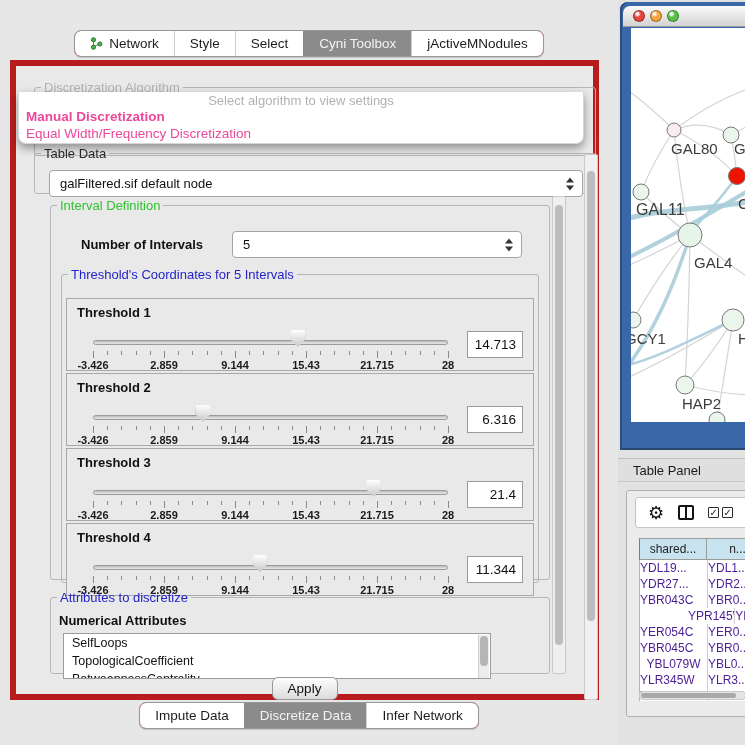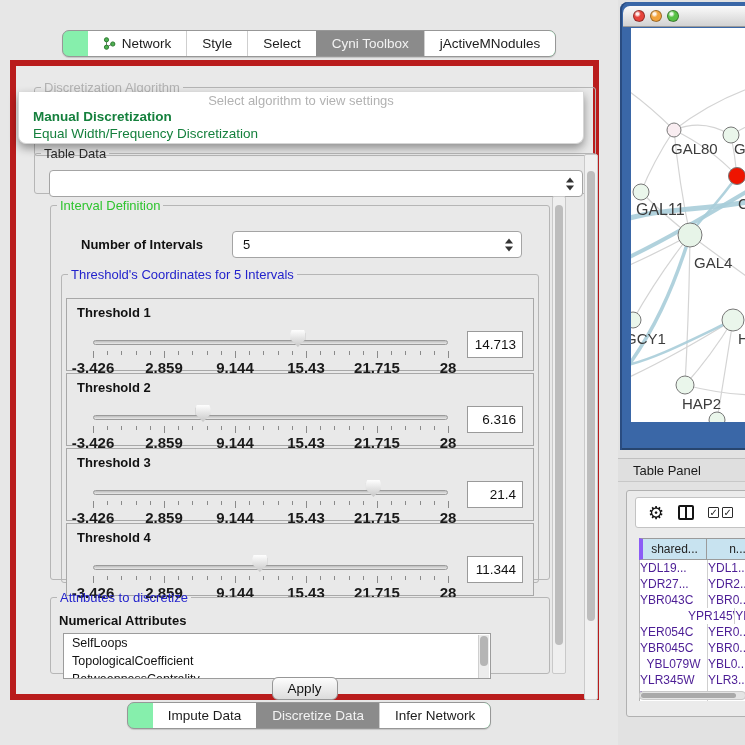--- a/index.html
+++ b/index.html
@@ -7,21 +7,21 @@
   body { position:relative; background:#e2e2e2; font-family:"Liberation Sans",sans-serif; color:#111; font-size:13px; }
 
   
   .control-panel { position:absolute; left:0; top:0; width:618px; height:745px; background:#e7e7e7; }
   .cp-titlebar { position:absolute; left:0; top:0; width:100%; height:28px; }
   .cp-title { position:absolute; left:10px; top:7px; font-size:13px; color:#1a1a1a; }
   .float-icon { position:absolute; left:592px; top:9px; width:11px; height:11px; border:2px solid #222; border-radius:1px; }
   .close-icon { position:absolute; left:607px; top:5px; font-size:13px; font-weight:bold; color:#111; }
 
   .seg-wrap { position:absolute; left:0; right:0; display:flex; justify-content:center; }
-  .seg { display:inline-flex; border:1px solid #979797; border-radius:7px; overflow:hidden; background:#86efac; box-shadow:0 1px 1px rgba(0,0,0,.15);padding-left:25px; }
+  .seg { display:inline-flex; border:1px solid #979797; border-radius:7px; overflow:hidden; background:#be185d; box-shadow:0 1px 1px rgba(0,0,0,.15); }
   .seg .tab { padding:0 15px; height:25px; line-height:25px; font-size:13.5px; color:#1c1c1c; background:#fff; border-left:1px solid #cfcfcf; display:flex; align-items:center; gap:6px; cursor:default; }
   .seg .tab:first-child { border-left:none; }
   .seg .tab.active { background:#8b8b8b; color:#f3f3f3; border-left-color:#8b8b8b; }
   .top-tabs { top:30px; }
   .bottom-tabs { top:702px; }
 
   .main-body { position:absolute; left:10px; top:60px; width:589px; height:640px; background:#e9e9e9; border:6px solid #b91c1c; }
 
   fieldset.grp { position:absolute; border:1px solid #b6b6b6; border-radius:3px; }
   fieldset.grp legend { font-size:13px; padding:0 3px; margin-left:6px; }
@@ -36,21 +36,21 @@
   .tri-up { width:0; height:0; border-left:4px solid transparent; border-right:4px solid transparent; border-bottom:5px solid #333; }
   .tri-down { width:0; height:0; border-left:4px solid transparent; border-right:4px solid transparent; border-top:5px solid #333; }
   .combo.focus-ring { box-shadow:0 0 0 3px #83aee0; border-color:#6d9cd4; }
 
   .algo-grp { left:18px; top:14px; width:562px; height:76px; }
   .algo-combo { position:absolute; left:14px; top:14px; right:16px; }
 
   .popup { position:absolute; left:2px; top:26px; width:566px; height:52px; background:#fff; z-index:40;
            border-radius:0 0 8px 8px; box-shadow:0 4px 10px rgba(0,0,0,.4); border:1px solid #d6d6d6; border-top:none; }
   .popup .prompt { text-align:center; color:#b2b2b2; font-size:13px; padding-top:1px; height:16px; }
-  .popup .opt { font-size:13.5px; padding-left:14px; height:17px; line-height:17px; color:#15803d; }
+  .popup .opt { font-size:13.5px; padding-left:7px; height:17px; line-height:17px; color:#ec4899; }
   .popup .opt.bold { font-weight:bold; }
 
   .tabledata-grp { left:18px; top:80px; width:562px; height:48px; }
   .tabledata-combo { position:absolute; left:14px; top:9px; right:12px; }
 
   .interval-grp { left:34px; top:132px; width:500px; height:382px; }
   .noi-row { position:absolute; left:0; top:18px; width:100%; height:28px; }
   .noi-label { position:absolute; left:30px; top:6px; font-weight:bold; font-size:13px; }
   .noi-combo { position:absolute; left:181px; top:0; width:290px; }
 
@@ -61,21 +61,21 @@
               background:linear-gradient(#bdbdbd,#e9e9e9); }
   .th-handle { position:absolute; top:31px; width:15px; height:17px;
                background:linear-gradient(#fefefe,#c7c7c7);
                clip-path:polygon(8% 0,92% 0,100% 20%,100% 55%,50% 100%,0 55%,0 20%);
                filter:drop-shadow(0 0 1px #777); }
   .th-ticks { position:absolute; left:26px; top:52px; width:355px; height:8px; }
   .tick { position:absolute; top:0; width:1px; background:#8a8a8a; }
   .tick.minor { height:4px; }
   .tick.major { height:7px; }
   .th-ticklabels { position:absolute; left:26px; top:60px; width:355px; height:11px; }
-  .ticklabel { position:absolute; transform:translateX(-50%); font-size:15px; font-weight:bold; color:#1a1a1a; white-space:nowrap; }
+  .ticklabel { position:absolute; transform:translateX(-50%); font-size:11px; font-weight:bold; color:#1a1a1a; white-space:nowrap; }
   .th-value { position:absolute; right:10px; top:32px; width:56px; height:27px; background:#fff; border:1px solid #9a9a9a;
               font-size:13.5px; text-align:right; line-height:25px; padding-right:6px; }
 
   .attr-grp { left:34px; top:524px; width:500px; height:84px; }
   .attr-heading { position:absolute; left:8px; top:8px; font-weight:bold; font-size:13px; color:#111; }
   .attr-list { position:absolute; left:12px; top:28px; width:428px; height:46px; background:#fff; border:1px solid #9c9c9c; overflow:hidden; }
   .attr-item { font-size:12.5px; padding-left:8px; height:18px; line-height:18px; color:#111; }
   .attr-scroll { position:absolute; right:1px; top:1px; width:11px; height:44px; background:#ececec; border-left:1px solid #cfcfcf; }
   .attr-scroll .thumb { position:absolute; left:1px; top:1px; width:8px; height:30px; background:#b5b5b5; border-radius:4px; }
 
@@ -106,21 +106,21 @@
                 display:flex; align-items:center; }
   .gear-icon { font-size:18px; color:#141414; margin-left:12px; line-height:1; }
   .cols-icon { width:16px; height:15px; border:2px solid #141414; border-radius:2px; margin-left:14px; position:relative; }
   .cols-icon::after { content:""; position:absolute; left:5px; top:0; width:2px; height:100%; background:#141414; }
   .cb-icon { width:11px; height:11px; border:1.5px solid #2b2b2b; border-radius:1px; font-size:10px; line-height:9px; text-align:center; color:#222; }
   .cb-group { display:flex; gap:3px; margin-left:14px; }
 
   .tp-table { position:absolute; left:12px; top:47px; width:140px; }
   .tp-header { display:flex; }
   .tp-hcell { height:22px; background:#c8e3f0; border:1px solid #9b9b9b; border-left:none; font-size:12px; text-align:center; line-height:20px; color:#222; }
-  .tp-hcell:first-child { border-left:4px solid #8b5cf6; }
+  .tp-hcell:first-child { border-left:1px solid #8b5cf6; }
   .tp-rows { height:141px; overflow:hidden; border-left:1px solid #b5b5b5; border-right:1px solid #b5b5b5; background:#fff; }
   .tp-row { display:flex; height:16px; }
   .tp-cell { font-size:12px; line-height:16px; color:#4c1d95; white-space:nowrap; overflow:hidden; }
   .tp-hscroll { position:absolute; left:12px; top:200px; width:107px; height:9px; background:#e4e4e4; border:1px solid #c9c9c9; border-radius:4px; }
   .tp-hscroll .thumb { position:absolute; left:1px; top:1px; width:95px; height:5px; background:#a9a9a9; border-radius:3px; }
 </style>
 </head>
 <body>
 
 <div class="control-panel">
@@ -167,20 +167,21 @@
 
     <div class="popup">
       <div class="prompt">Select algorithm to view settings</div>
       <div class="opt bold">Manual Discretization</div>
       <div class="opt">Equal Width/Frequency Discretization</div>
     </div>
 
     <fieldset class="grp tabledata-grp">
       <legend class="legend-dark">Table Data</legend>
       <div class="combo tabledata-combo">
+        <span class="combo-value">galFiltered.sif default node</span>
         <span class="arrows">
             <span class="tri-up"></span>
             <span class="tri-down"></span>
           </span>
       </div>
     </fieldset>
 
     <fieldset class="grp interval-grp">
       <legend class="legend-green">Interval Definition</legend>
 

